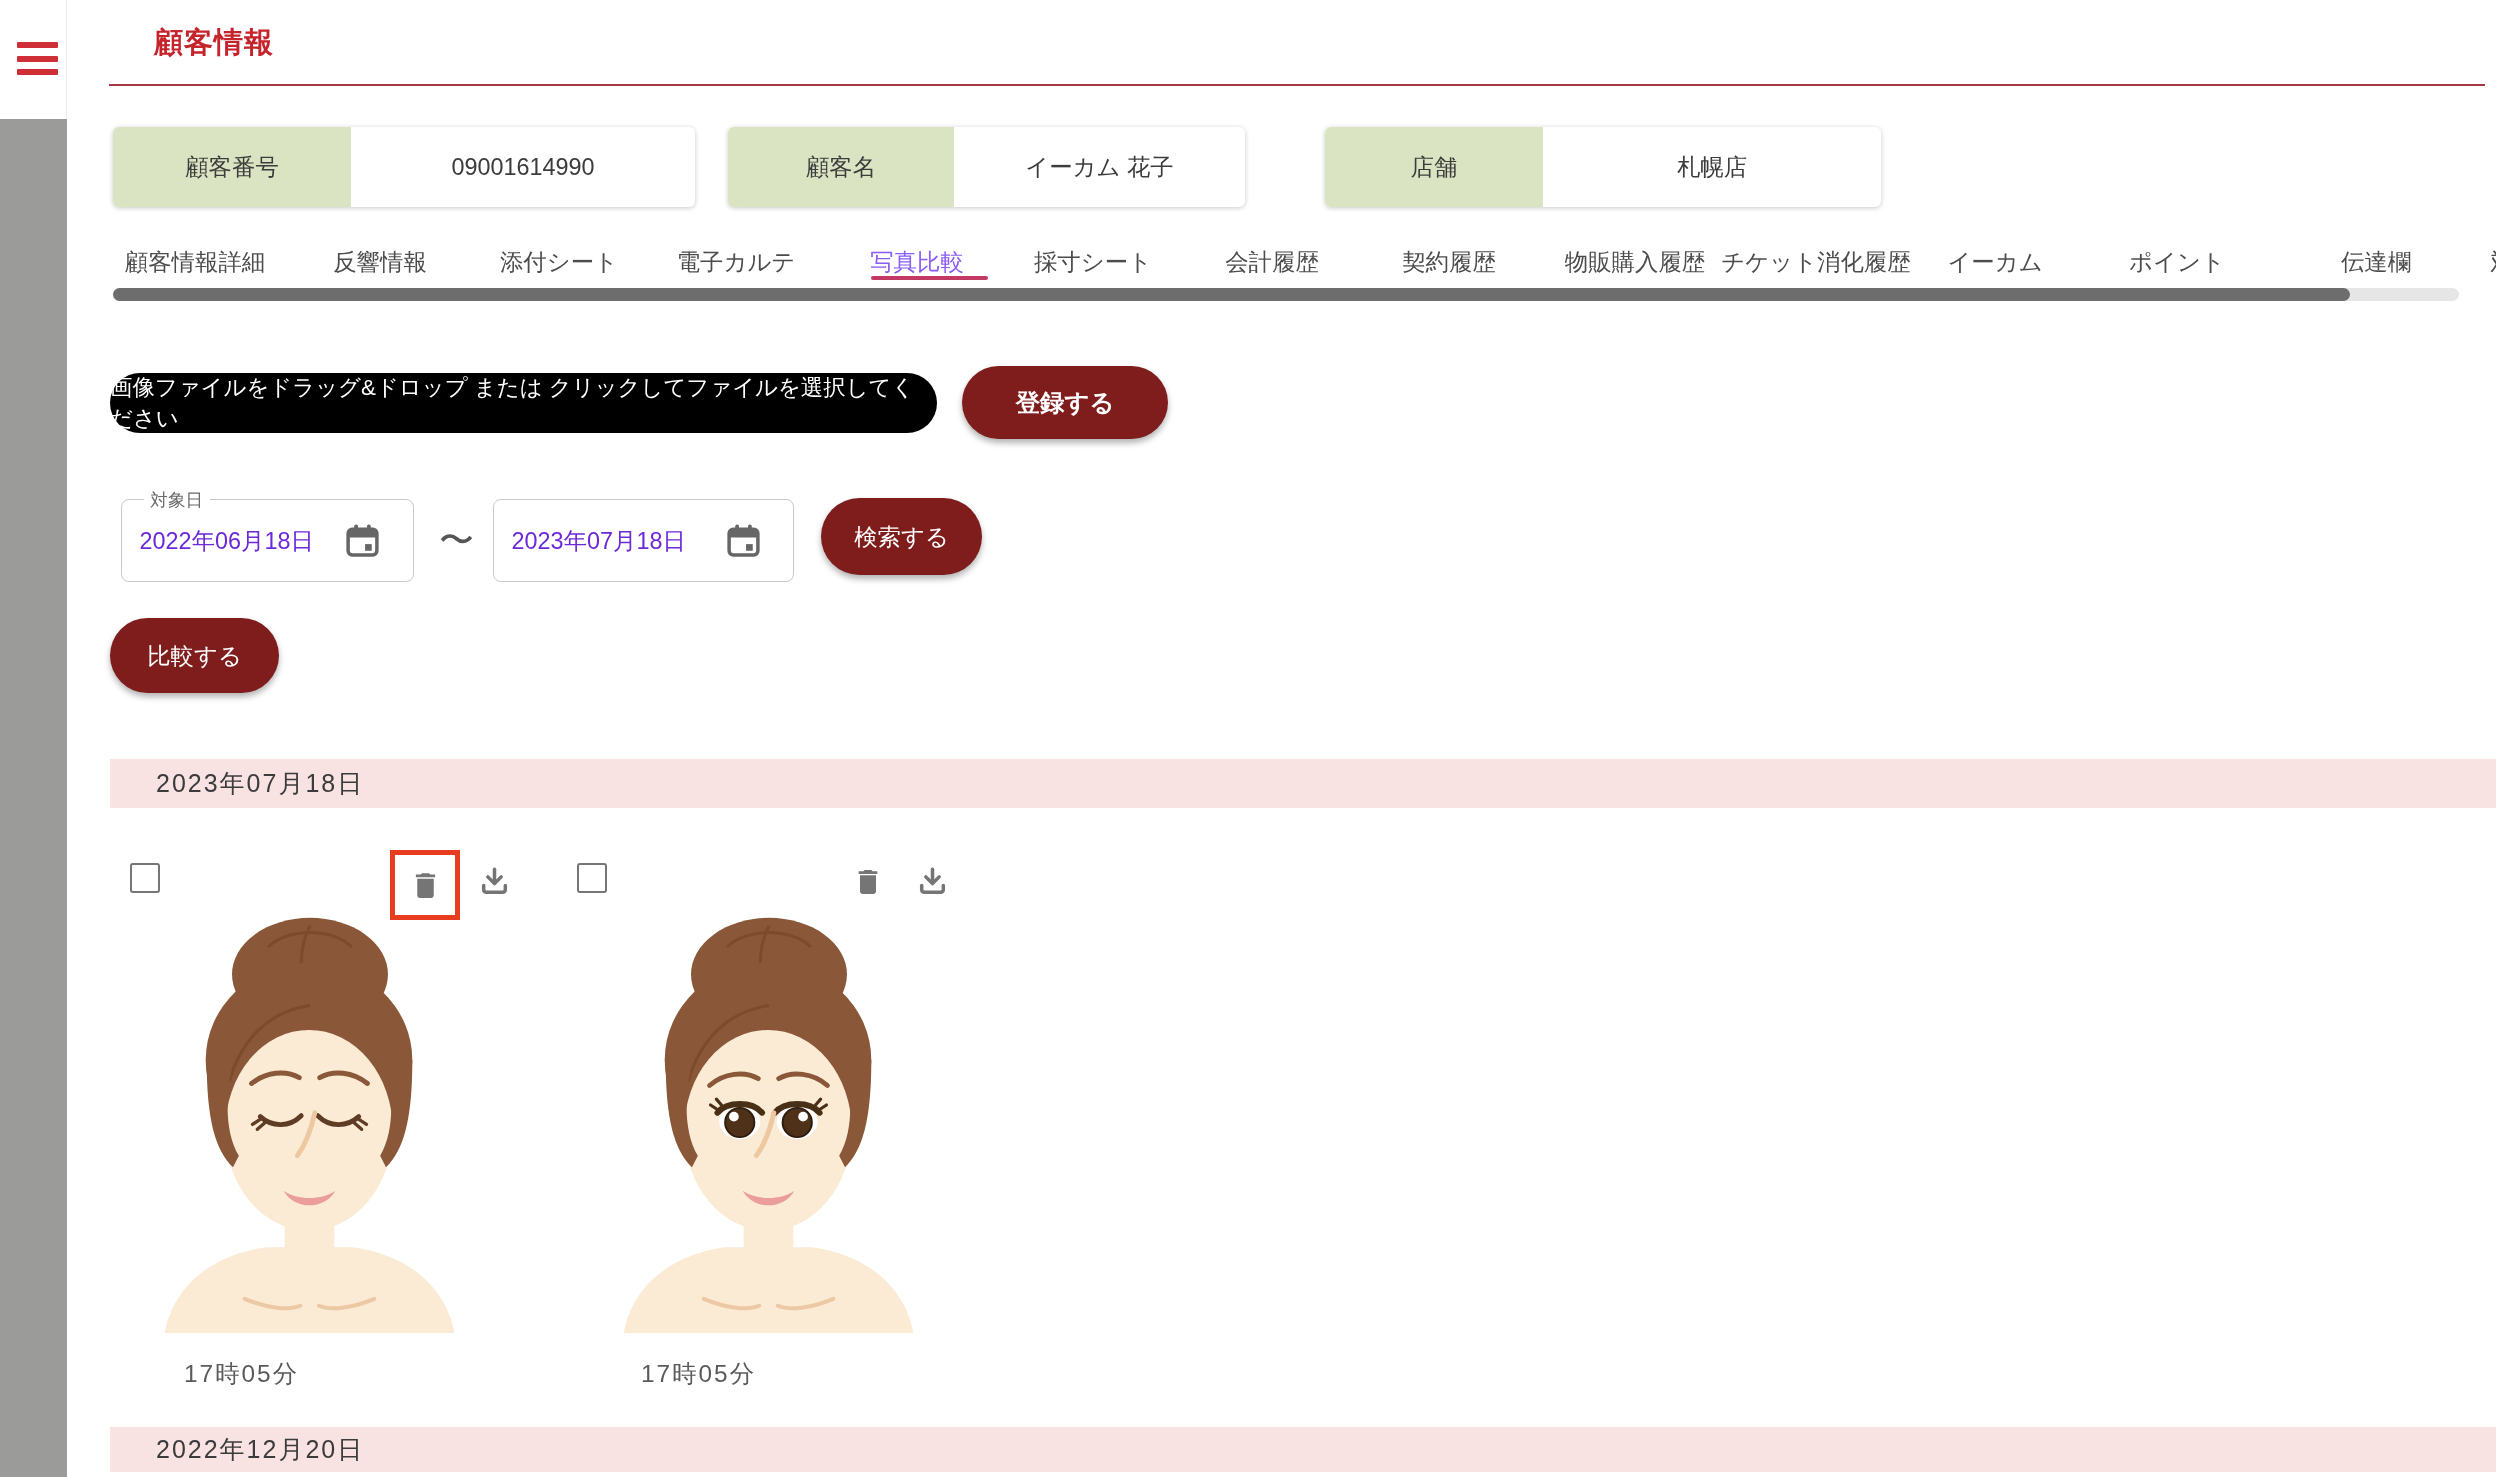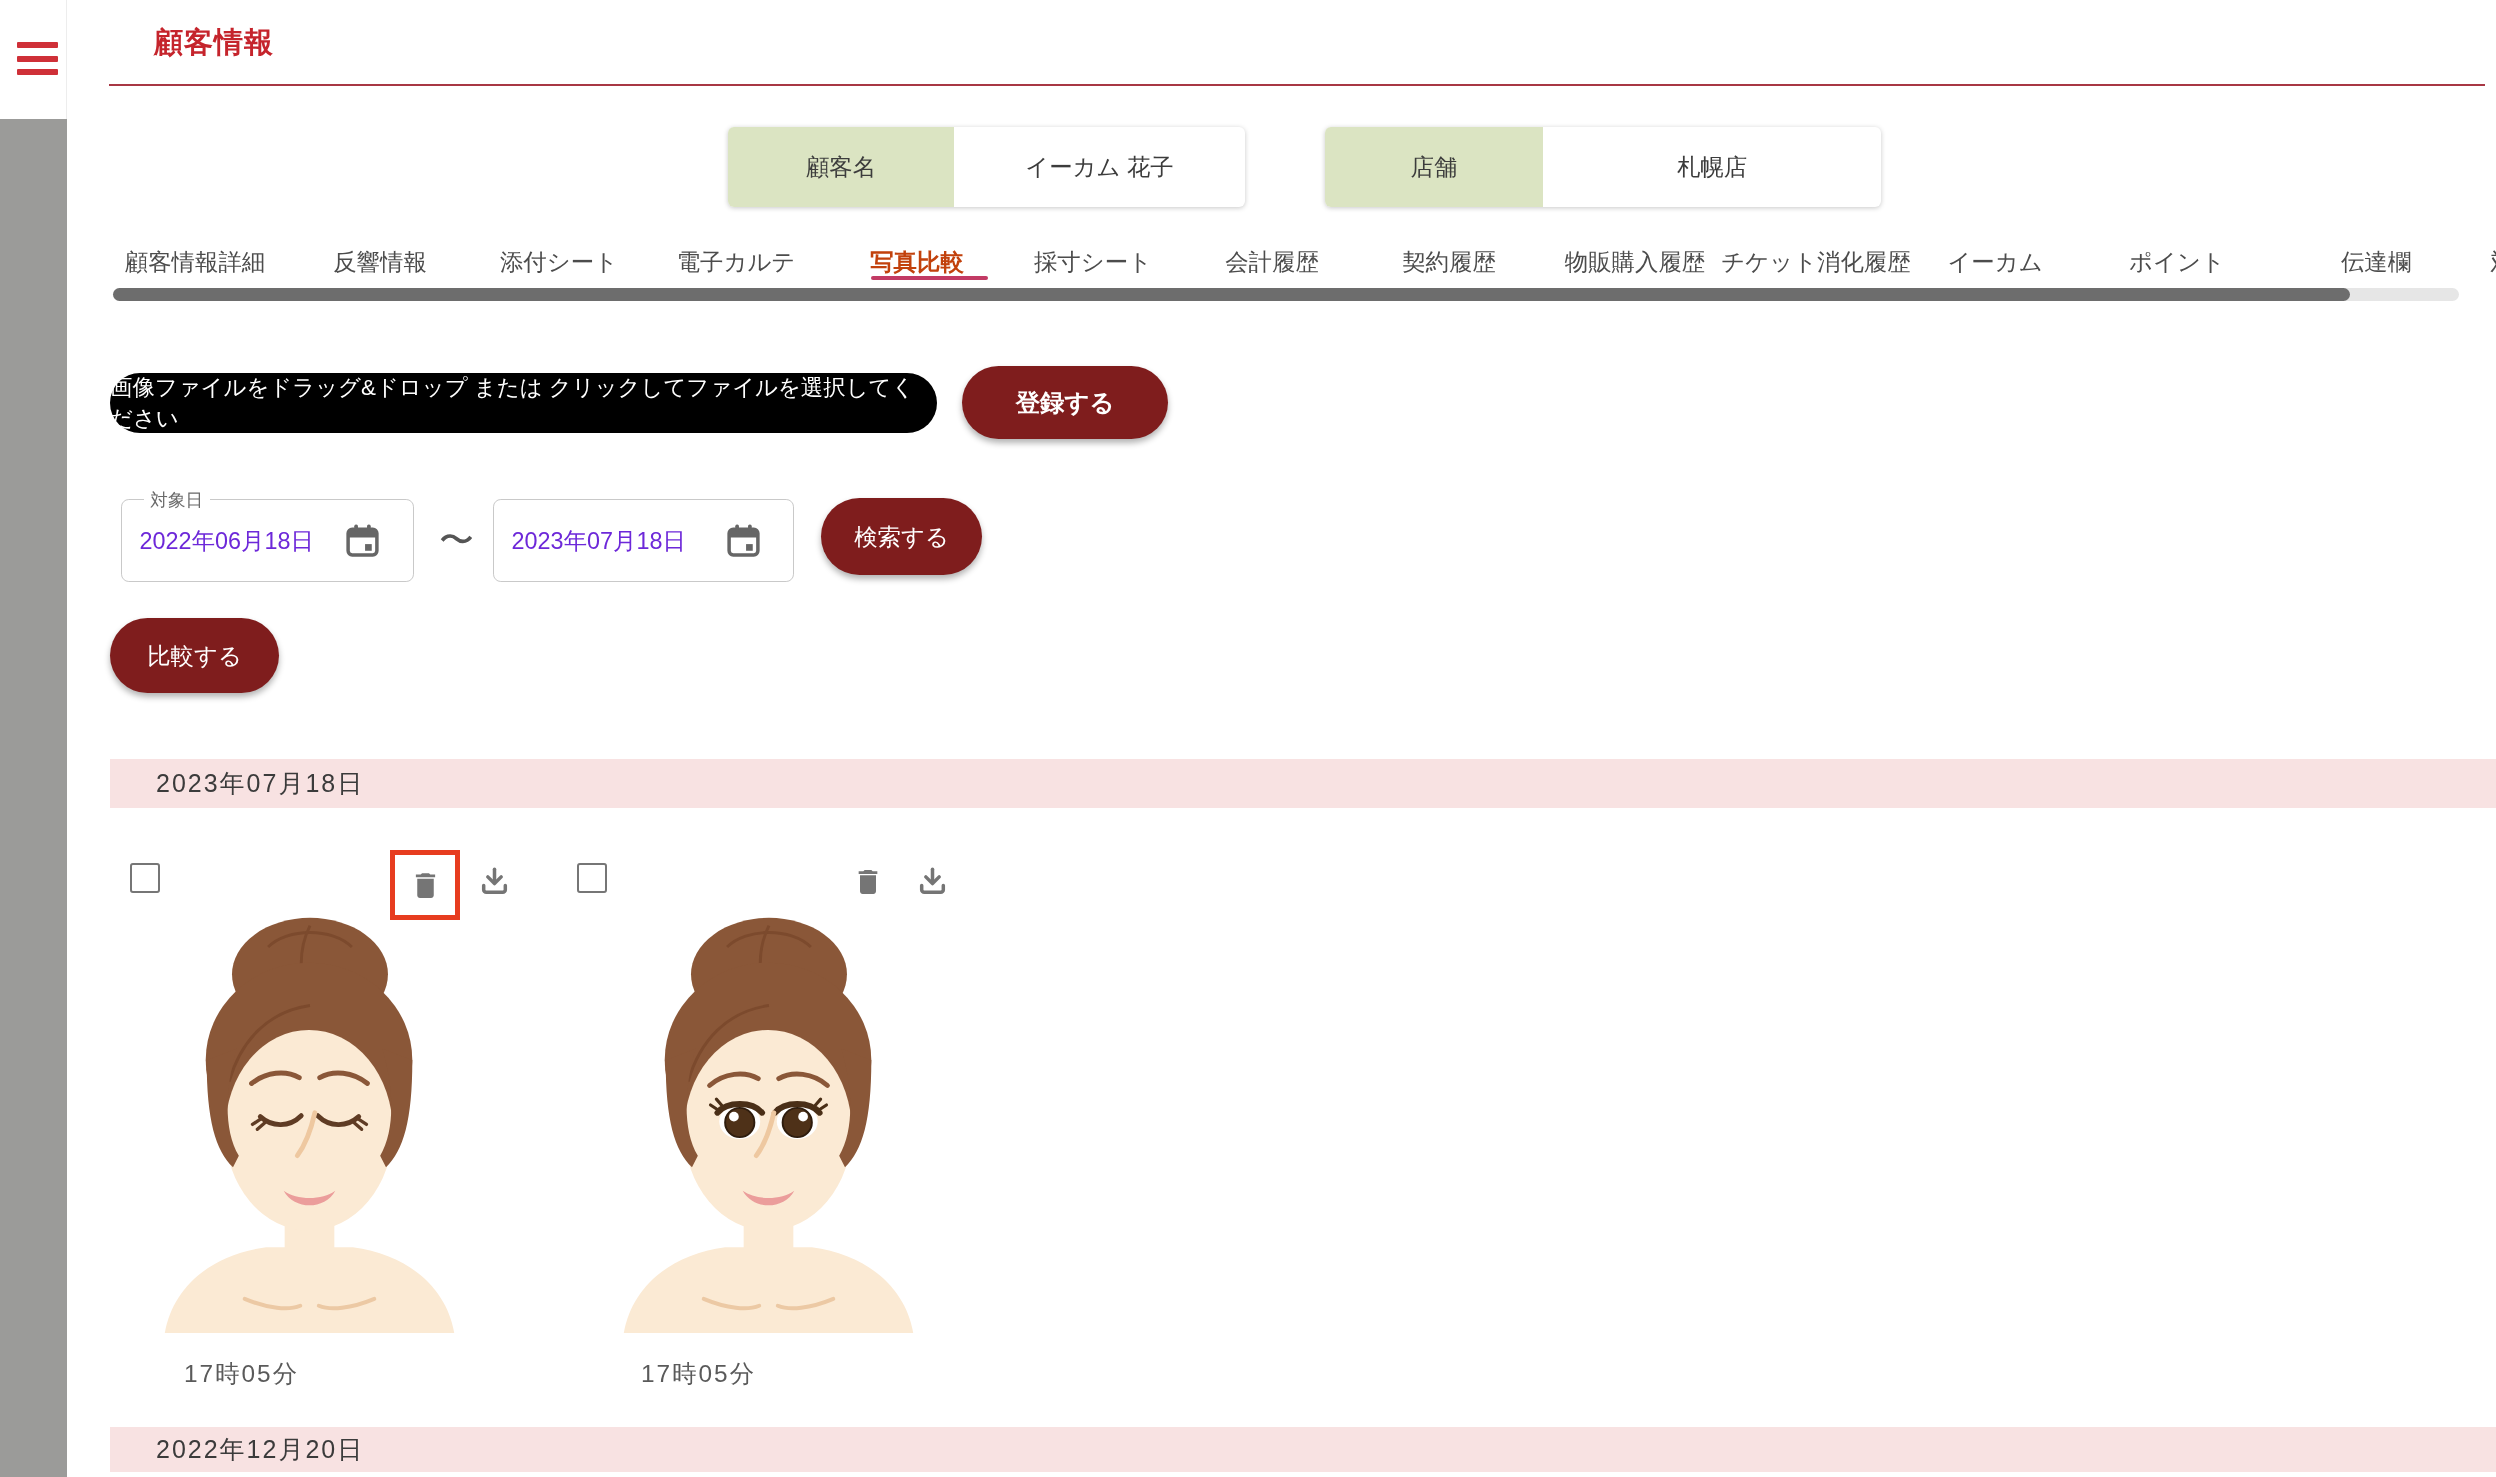--- a/index.html
+++ b/index.html
@@ -23,21 +23,21 @@
       box-shadow:0 1px 4.9px rgba(0,0,0,0.22);}
   .fg-label{background:#dbe4c2;display:flex;align-items:center;justify-content:center;
             font-size:23.4px;color:#3c3c3c;border-radius:5.9px 0 0 5.9px;}
   .fg-value{display:flex;align-items:center;justify-content:center;font-size:23.4px;color:#3c3c3c;}
   #fg1{left:113px;} #fg1 .fg-label{width:238px;} #fg1 .fg-value{width:344px;}
   #fg2{left:728px;} #fg2 .fg-label{width:226px;} #fg2 .fg-value{width:291px;}
   #fg3{left:1325px;} #fg3 .fg-label{width:218px;} #fg3 .fg-value{width:338px;}
 
   
   .tab{top:246px;transform:translateX(-50%);font-size:23.4px;color:#4c4c4c;white-space:nowrap;cursor:pointer;}
-  .tab.active{color:#c2410c;font-weight:700;}
+  .tab.active{color:#8b5cf6;font-weight:400;}
   #tab-underline{left:871px;top:276px;width:117px;height:3.9px;background:#c23a64;border-radius:2px;}
   #tabs-track{left:113px;top:288px;width:2346px;height:12.7px;background:#e6e6e6;border-radius:6.8px;}
   #tabs-thumb{left:113px;top:288px;width:2237px;height:12.7px;background:#6d6d6d;border-radius:6.8px;cursor:pointer;}
 
   
   #dropzone{left:110px;top:373px;width:827px;height:60px;border-radius:30px;background:#000000;
             display:flex;align-items:center;justify-content:center;cursor:pointer;}
   #dropzone span{color:#fff;font-size:22.4px;}
   .red-pill{background:#7f1d1d;color:#fff;border:none;border-radius:39px;cursor:pointer;
             display:flex;align-items:center;justify-content:center;
@@ -85,20 +85,24 @@
   <div id="sidebar-gray" class="abs"></div>
   <div id="menu-btn" class="abs">
     <div class="bar b1"></div>
     <div class="bar b2"></div>
     <div class="bar b3"></div>
   </div>
 
   <div id="page-title" class="abs">顧客情報</div>
   <div id="title-rule" class="abs"></div>
 
+  <div id="fg1" class="fg abs">
+    <div class="fg-label">顧客番号</div>
+    <div class="fg-value">09001614990</div>
+  </div>
   <div id="fg3" class="fg abs">
     <div class="fg-label">店舗</div>
     <div class="fg-value">札幌店</div>
   </div>
   <div id="fg2" class="fg abs">
     <div class="fg-label">顧客名</div>
     <div class="fg-value">イーカム 花子</div>
   </div>
 
   <div class="tab abs" style="left:195px">顧客情報詳細</div>

